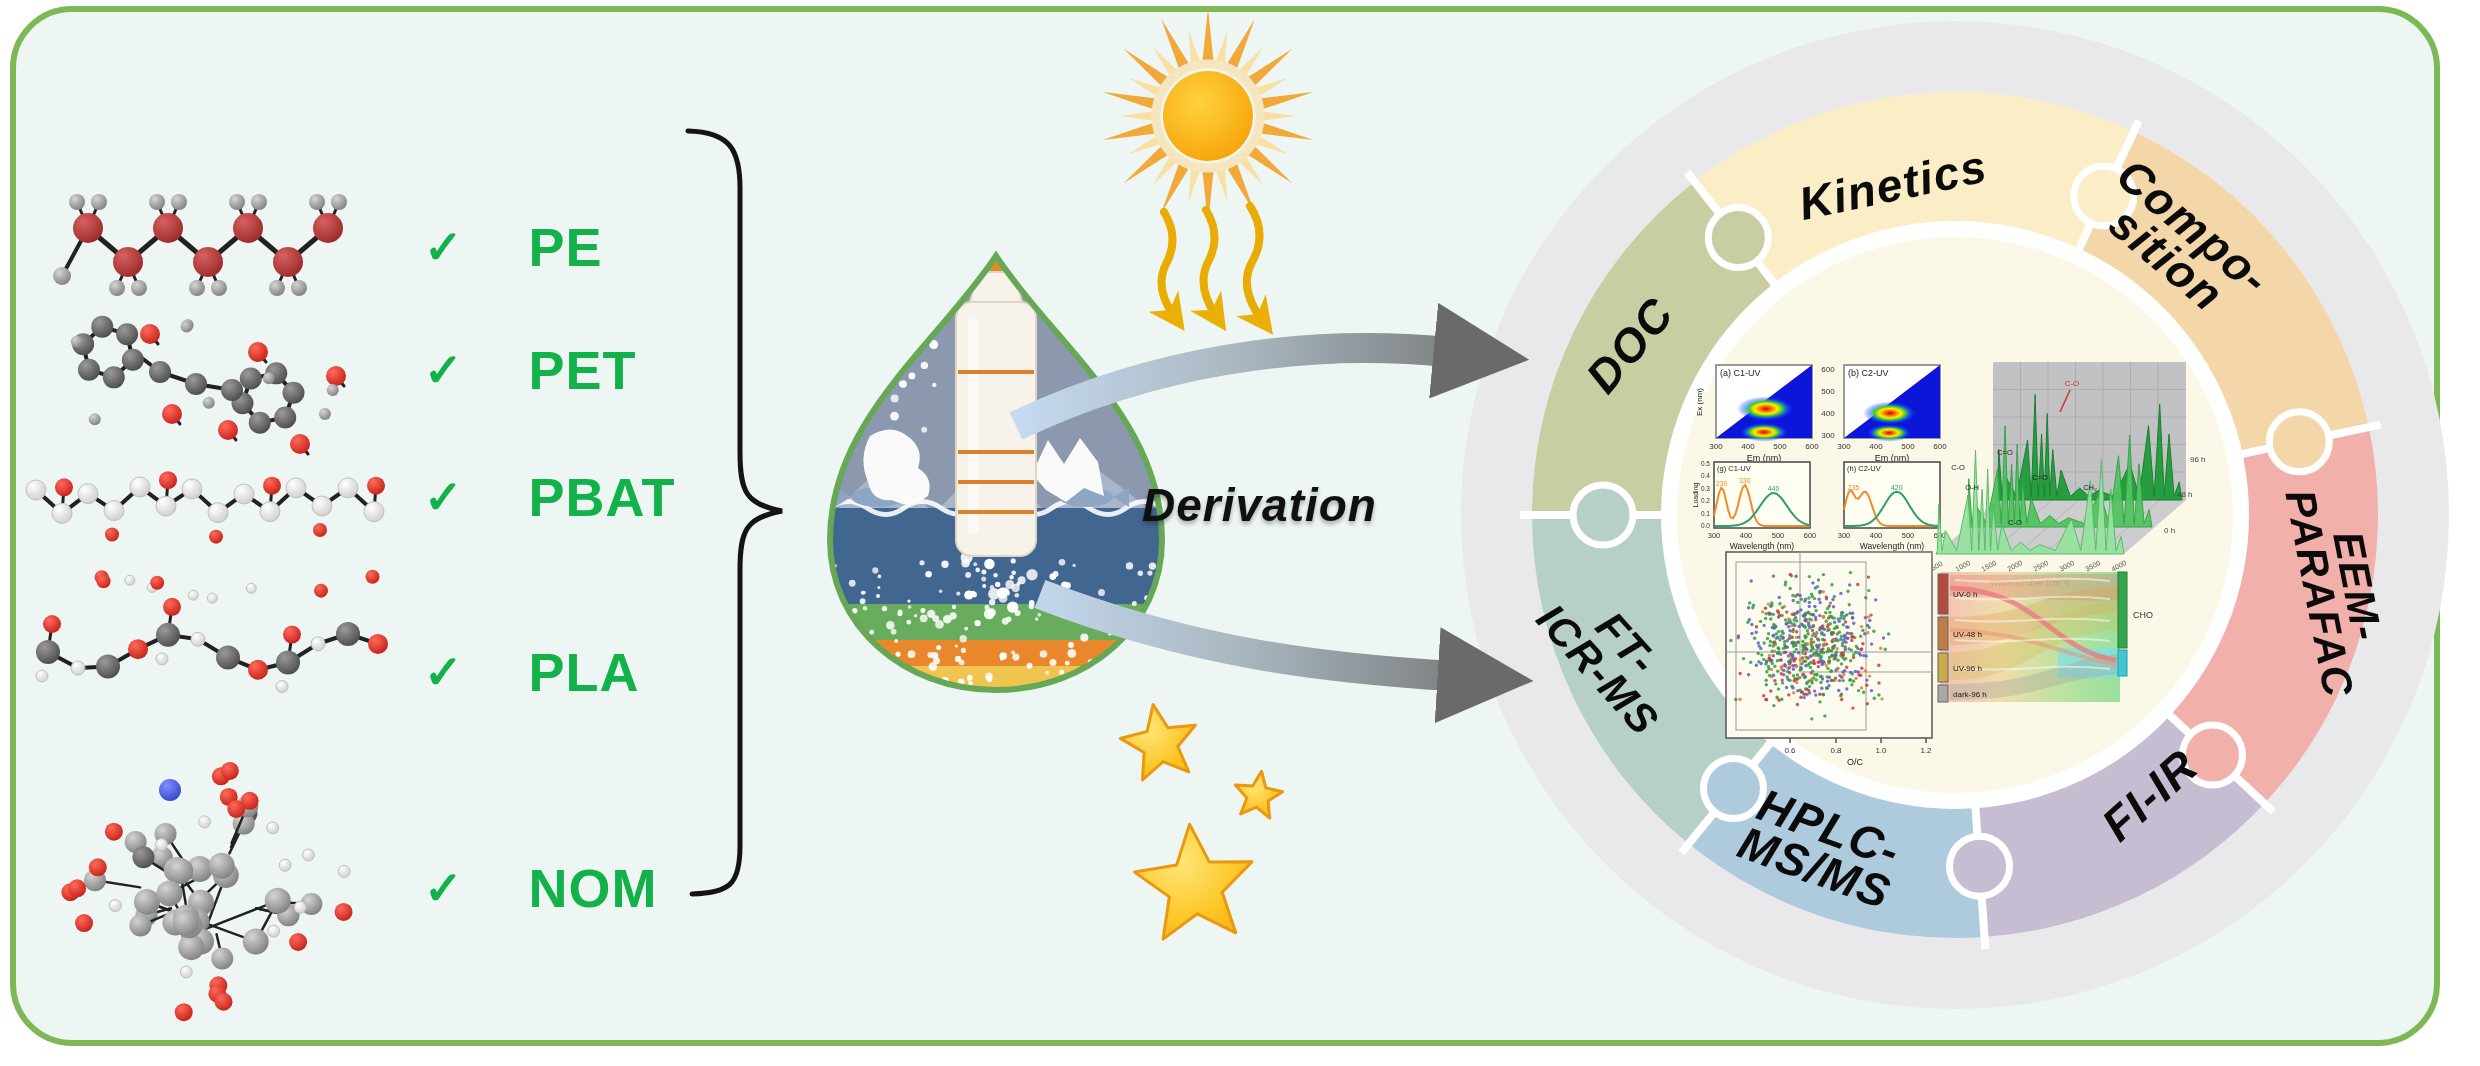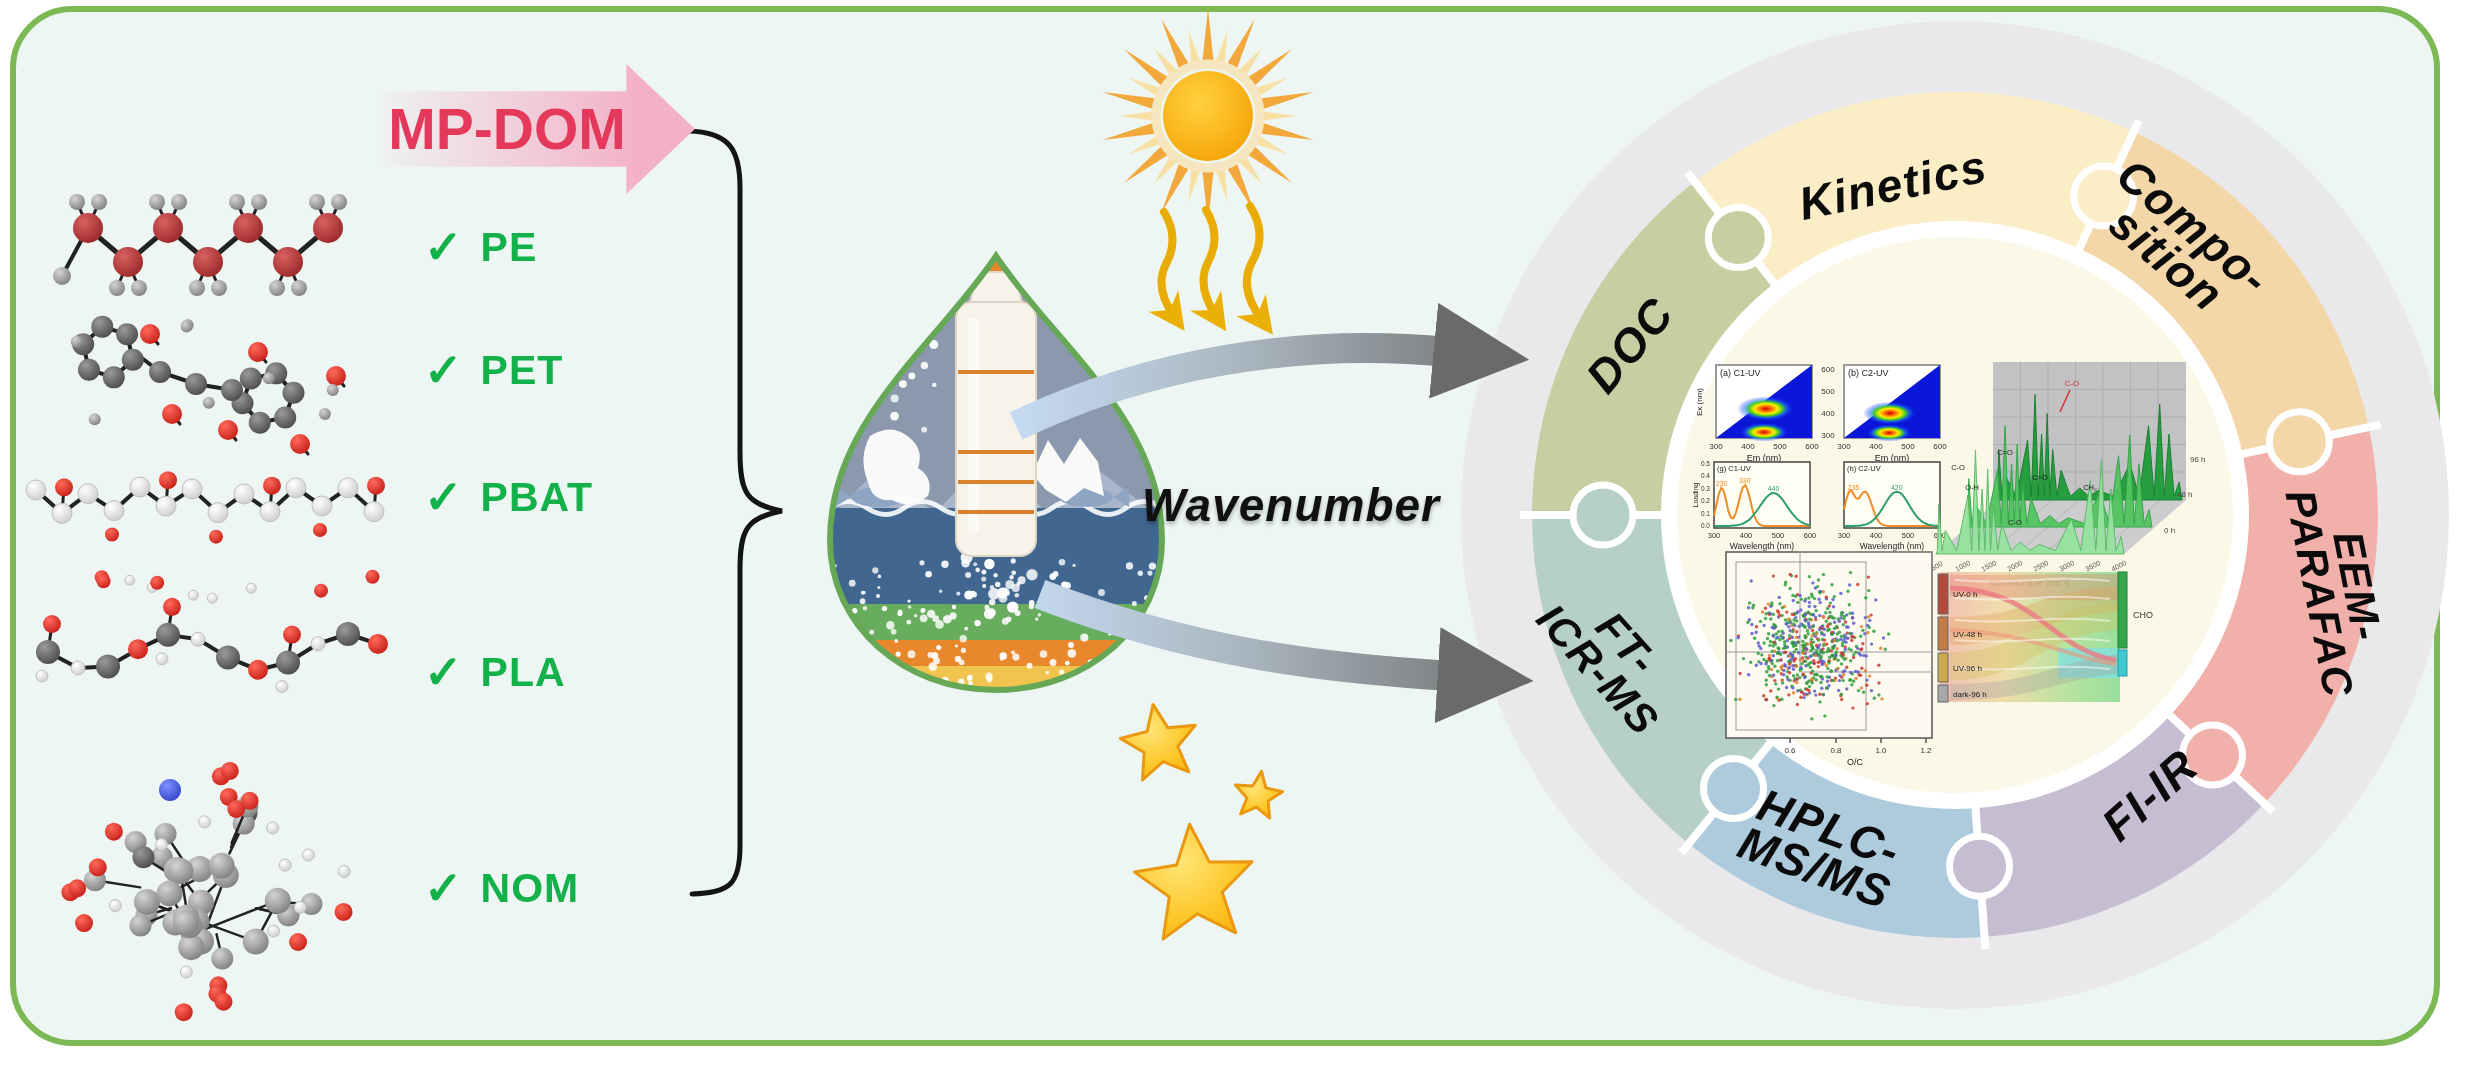--- a/index.html
+++ b/index.html
@@ -6,21 +6,21 @@
   body{width:2480px;height:1066px;background:#ffffff;font-family:"Liberation Sans",sans-serif;overflow:hidden;position:relative;}
   .stage{position:absolute;inset:0;}
   .frame{position:absolute;left:10px;top:6px;width:2430px;height:1040px;border:6px solid #7cb954;border-radius:62px;background:#edf6f3;box-sizing:border-box;}
   #scene{position:absolute;left:0;top:0;}
   .parrow{position:absolute;display:flex;align-items:center;justify-content:center;
     clip-path:polygon(0 21%,78% 21%,78% 0,100% 50%,78% 100%,78% 79%,0 79%);
     background:linear-gradient(90deg,rgba(246,199,219,0.10),#f3b1c7 82%);}
   .parrow-label{font-size:57px;font-weight:800;color:#e4395a;padding-right:64px;letter-spacing:0px;}
   .chk{position:absolute;display:flex;align-items:center;gap:18px;transform:translateY(-50%);}
   .mk{font-size:46px;font-weight:700;color:#12b14a;}
-  .lab{font-size:41px;font-weight:800;color:#12b14a;letter-spacing:1px;}
+  .lab{font-size:54px;font-weight:800;color:#12b14a;letter-spacing:1px;margin-left:48px;}
   .derivation{position:absolute;font-size:46px;font-weight:800;font-style:italic;color:#101010;
     text-shadow:0 3px 4px rgba(0,0,0,0.30);letter-spacing:1px;}
   .ringlab{position:absolute;transform:translate(-50%,-50%) rotate(var(--r,0deg));
     font-weight:700;font-style:italic;font-size:46px;color:#0b0b0b;letter-spacing:1.5px;
     white-space:nowrap;text-align:center;line-height:.92;}
   .ringlab .l{display:block;}
   .fs42{font-size:42px;}
 </style>
 </head>
 <body>
@@ -1443,23 +1443,20 @@
           <circle cx="204.57804925645917" cy="821.8499903284521" r="6" fill="url(#ballWhite)" stroke="#c0c0c0" stroke-width="1"></circle>
           <circle cx="344.21256195042497" cy="871.4052547837347" r="6" fill="url(#ballWhite)" stroke="#c0c0c0" stroke-width="1"></circle>
           <circle cx="272.66361546243877" cy="827.9230133072938" r="6" fill="url(#ballWhite)" stroke="#c0c0c0" stroke-width="1"></circle>
           <circle cx="186.3163517849406" cy="971.9990607046121" r="6" fill="url(#ballWhite)" stroke="#c0c0c0" stroke-width="1"></circle>
           <circle cx="115.27214443885636" cy="905.5771397888598" r="6" fill="url(#ballWhite)" stroke="#c0c0c0" stroke-width="1"></circle>
           <circle cx="170" cy="790" r="11" fill="url(#ballBlue)"></circle>
         </g>
       </g>
   </svg>
 
-  <div class="parrow" style="left:383px;top:64px;width:312px;height:130px">
-    <span class="parrow-label">MP-DOM</span>
-  </div>
 
   <div class="chk" style="left:424px;top:247px">
     <span class="mk">✓</span>
     <span class="lab">PE</span>
   </div>
   <div class="chk" style="left:424px;top:370px">
     <span class="mk">✓</span>
     <span class="lab">PET</span>
   </div>
   <div class="chk" style="left:424px;top:497px">
@@ -1468,21 +1465,21 @@
   </div>
   <div class="chk" style="left:424px;top:672px">
     <span class="mk">✓</span>
     <span class="lab">PLA</span>
   </div>
   <div class="chk" style="left:424px;top:888px">
     <span class="mk">✓</span>
     <span class="lab">NOM</span>
   </div>
 
-  <div class="derivation" style="left:1142px;top:478px">Wavenumber</div>
+  <div class="derivation" style="left:1142px;top:478px">Derivation</div>
 
   <div class="ringlab" style="left:1630px;top:345px;--r:-50deg">
     <span>DOC</span>
   </div>
   <div class="ringlab" style="left:1893px;top:185px;--r:-12deg">
     <span>Kinetics</span>
   </div>
   <div class="ringlab" style="left:2180px;top:243px;--r:40deg">
     <span class="l">Compo-</span>
     <span class="l">sition</span>

